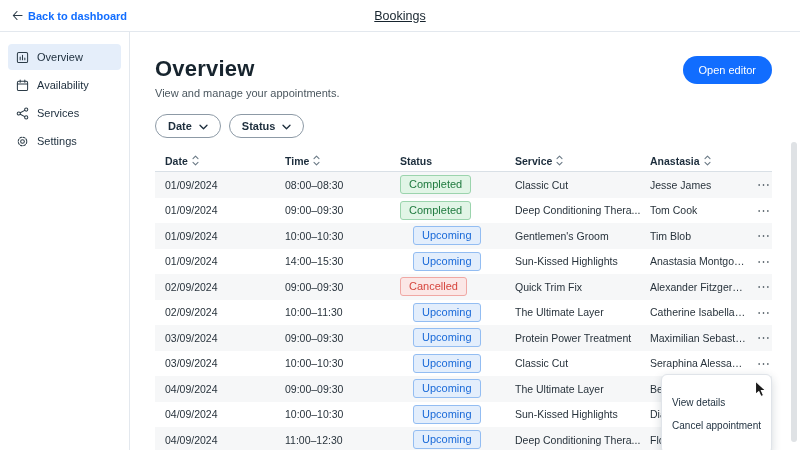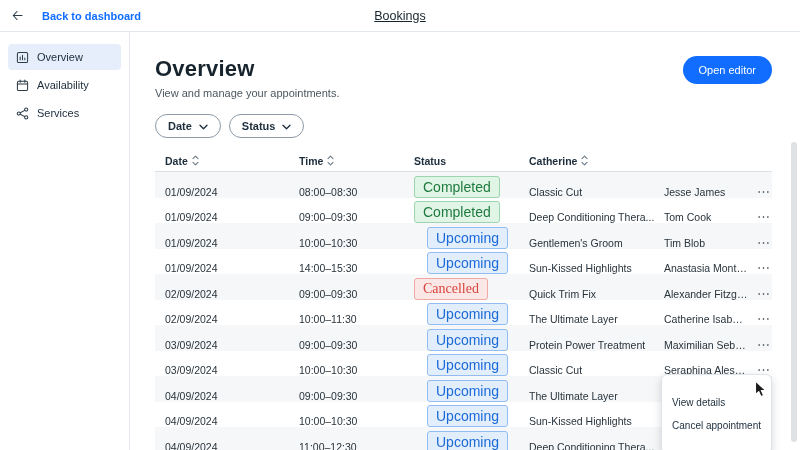--- a/index.html
+++ b/index.html
@@ -2,21 +2,21 @@
 <html style="--accent: #116dff; --completed-bg: #e1f5e6; --completed-text: #1f7a3f; --completed-border: #9bd4ad; --upcoming-bg: #e3eefc; --upcoming-text: #1a6ad8; --upcoming-border: #93bdf2; --cancelled-bg: #fbe7e6; --cancelled-text: #d6453d; --cancelled-border: #f0a8a4;"><head>
 <meta charset="utf-8">
 <style>
   * { margin:0; padding:0; box-sizing:border-box; }
   html,body { width:800px; height:450px; overflow:hidden; background:#fff;
     font-family:"Liberation Sans", sans-serif; color:#1c2d3c; }
 
   
   .topbar { position:absolute; top:0; left:0; right:0; height:32px; background:#fff;
     border-bottom:1px solid #e3e8ee; display:flex; align-items:center; z-index:5; }
-  .back { display:flex; align-items:center; gap:19px; margin-left:12px;
+  .back { display:flex; align-items:center; gap:5px; margin-left:12px;
     color:var(--accent,#116dff); font-size:11px; font-weight:700; cursor:pointer; text-decoration:none; }
   .topbar-title { position:absolute; left:50%; transform:translateX(-50%);
     font-size:12.5px; font-weight:500; color:#17242e;text-decoration:underline; }
 
   
   .sidebar { position:absolute; top:32px; left:0; bottom:0; width:130px;
     border-right:1px solid #e3e8ee; background:#fff; padding-top:10px; }
   .side-item { display:flex; align-items:center; gap:8px; height:26px; margin:2px 8px;
     padding:0 8px; border-radius:4px; font-size:11px; color:#1c2d3c; cursor:pointer; }
   .side-item.active { background:#e5eefa; }
@@ -36,36 +36,36 @@
   .chip { display:inline-flex; align-items:center; gap:7px; background:#fff;
     border:1px solid #8d9aa6; border-radius:14px; padding:5px 12px;
     font-size:11px; font-weight:600; color:#1c2d3c; cursor:pointer; font-family:inherit; }
   .chip svg { stroke:#1c2d3c; fill:none; stroke-width:1.3; stroke-linecap:round; stroke-linejoin:round; }
 
   
   .table { margin-top:12px; }
   .thead { display:flex; align-items:center; height:22px; border-bottom:1px solid #d9e0e6; }
   .th { display:flex; align-items:center; gap:4px; font-size:10.5px; font-weight:700; color:#1c2d3c; }
   .sort svg { stroke:#6b7a86; fill:none; stroke-width:1.1; stroke-linecap:round; stroke-linejoin:round; display:block; }
-  .trow { display:flex; align-items:flex-end; height:25.5px; font-size:10.5px; color:#28333c; }
+  .trow { display:flex; align-items:center; height:25.5px; font-size:10.5px; color:#28333c; }
   .tbody .trow:nth-child(odd) { background:#f6f7f8; }
   .c-date     { width:130px; padding-left:10px; }
-  .c-time     { width:115px;margin-left:14px; }
+  .c-time     { width:115px; }
   .c-status   { width:115px; }
   .c-service  { width:135px; white-space:nowrap; overflow:hidden; text-overflow:ellipsis; }
   .c-customer { flex:1; white-space:nowrap; overflow:hidden; text-overflow:ellipsis; }
   .c-actions  { width:24px; display:flex; justify-content:flex-end; }
   .more { border:none; background:transparent; color:#3a4750; font-size:13px; line-height:1;
     cursor:pointer; padding:0 2px; font-family:inherit; }
 
-  .badge { display:inline-block; font-size:14px; line-height:1; padding:3px 8px;
+  .badge { display:inline-block; font-size:11px; line-height:1; padding:3px 8px;
     border-radius:3px; border:1px solid transparent; }
   .s-completed { background:var(--completed-bg,#e1f5e6); color:var(--completed-text,#1f7a3f); border-color:var(--completed-border,#9bd4ad); }
   .s-upcoming  { background:var(--upcoming-bg,#e3eefc);  color:var(--upcoming-text,#1a6ad8);  border-color:var(--upcoming-border,#93bdf2);margin-left:13px; }
-  .s-cancelled { background:var(--cancelled-bg,#fbe7e6); color:var(--cancelled-text,#d6453d); border-color:var(--cancelled-border,#f0a8a4);font-family:Liberation Serif, serif; }
+  .s-cancelled { background:var(--cancelled-bg,#fbe7e6); color:var(--cancelled-text,#d6453d); border-color:var(--cancelled-border,#f0a8a4); }
 
   
   .context-menu { position:absolute; top:374px; right:28px; min-width:96px; background:#fff;
     border:1px solid #e0e4e9; border-radius:6px; box-shadow:0 3px 10px rgba(22,45,61,.18);
     padding:16px 0; z-index:20; }
   .menu-item { font-size:10px; color:#1c2d3c; padding:6px 10px; white-space:nowrap; cursor:pointer; }
 
   
   .scrollbar { position:absolute; right:3px; top:142px; width:6px; height:300px;
     border-radius:3px; background:#dfe2e5; z-index:6; }
@@ -109,20 +109,29 @@
   <div class="side-item">
     <span class="sicon">
       <svg width="13" height="13" viewBox="0 0 14 14">
           <circle cx="3" cy="7" r="1.7"></circle>
           <circle cx="11" cy="2.8" r="1.7"></circle>
           <circle cx="11" cy="11.2" r="1.7"></circle>
           <path d="M4.6 6.2 L9.4 3.6 M4.6 7.8 L9.4 10.4"></path>
         </svg>
     </span>
     <span>Services</span>
+  </div>
+  <div class="side-item">
+    <span class="sicon">
+      <svg width="13" height="13" viewBox="0 0 14 14">
+          <circle cx="7" cy="7" r="2"></circle>
+          <circle cx="7" cy="7" r="4.6" stroke-dasharray="2.2 1.4"></circle>
+        </svg>
+    </span>
+    <span>Settings</span>
   </div>
 </nav>
 
 <main class="content">
   <div class="head-row">
     <div>
       <h1>Overview</h1>
       <div class="subtitle">View and manage your appointments.</div>
     </div>
     <button class="open-editor">Open editor</button>
@@ -159,29 +168,38 @@
         <span class="sort">
             <svg width="7" height="11" viewBox="0 0 7 11">
               <path d="M1 3.6 L3.5 1.2 L6 3.6"></path>
               <path d="M1 7.4 L3.5 9.8 L6 7.4"></path>
             </svg>
           </span>
       </div>
       <div class="th c-status">
         <span>Status</span>
       </div>
-      <div class="th c-customer">
-        <span>Catherine</span>
+      <div class="th c-service">
+        <span>Service</span>
         <span class="sort">
             <svg width="7" height="11" viewBox="0 0 7 11">
               <path d="M1 3.6 L3.5 1.2 L6 3.6"></path>
               <path d="M1 7.4 L3.5 9.8 L6 7.4"></path>
             </svg>
           </span>
       </div>
+      <div class="th c-customer">
+        <span>Anastasia</span>
+        <span class="sort">
+            <svg width="7" height="11" viewBox="0 0 7 11">
+              <path d="M1 3.6 L3.5 1.2 L6 3.6"></path>
+              <path d="M1 7.4 L3.5 9.8 L6 7.4"></path>
+            </svg>
+          </span>
+      </div>
       <div class="th c-actions"></div>
     </div>
 
     <div class="tbody">
       <div class="trow">
         <div class="td c-date">01/09/2024</div>
         <div class="td c-time">08:00–08:30</div>
         <div class="td c-status"><span class="badge s-completed">Completed</span></div>
         <div class="td c-service">Classic Cut</div>
         <div class="td c-customer">Jesse James</div>

